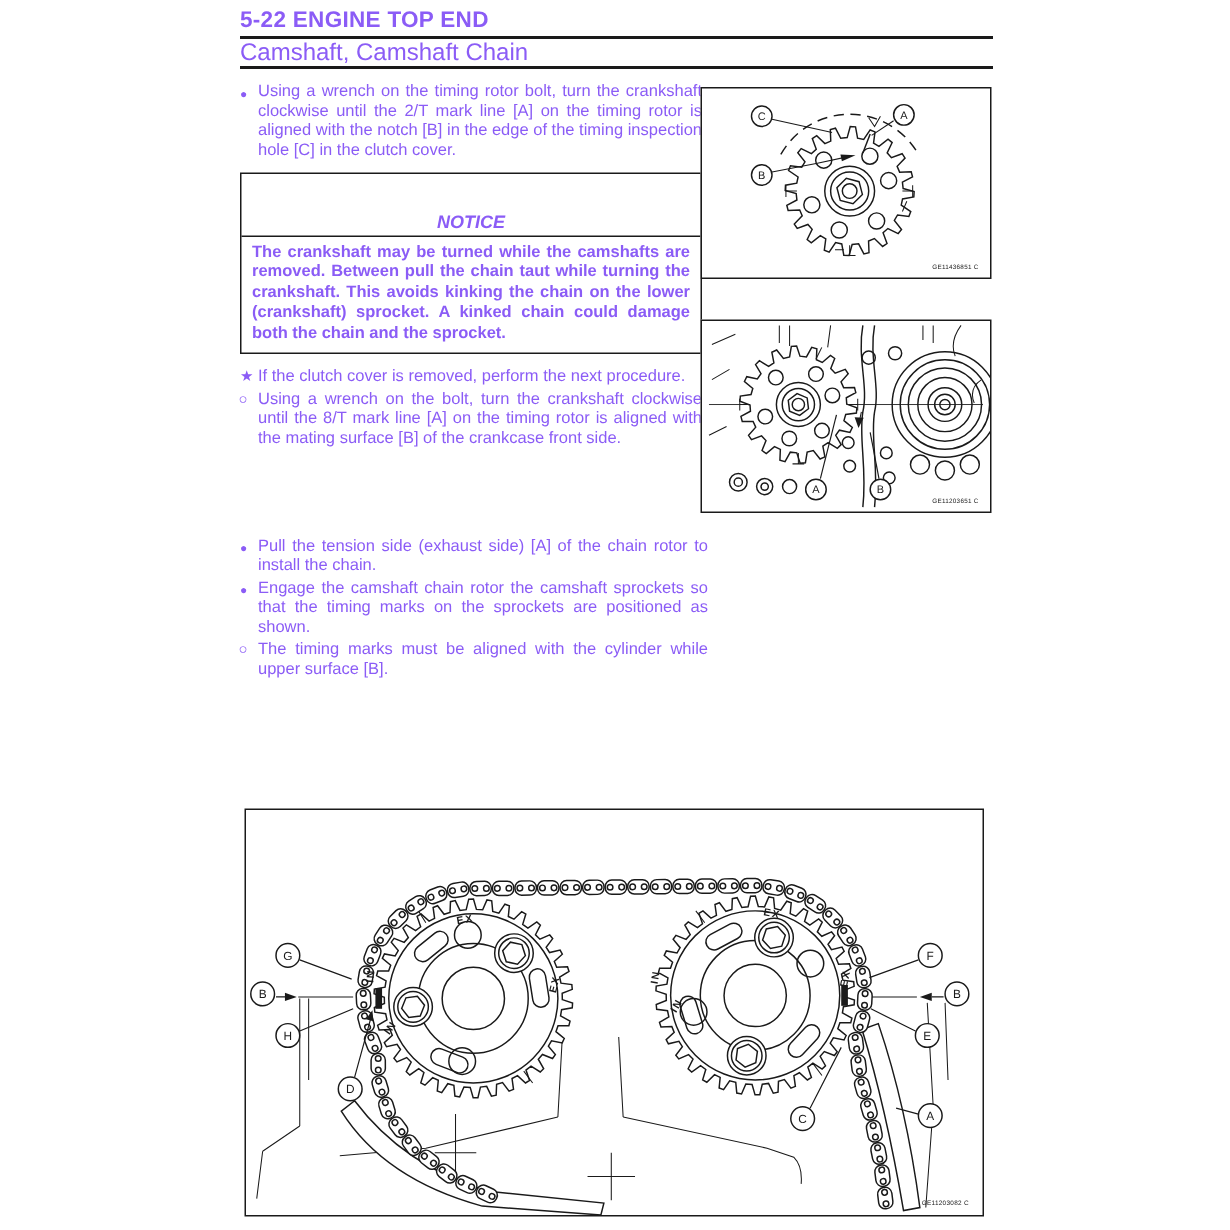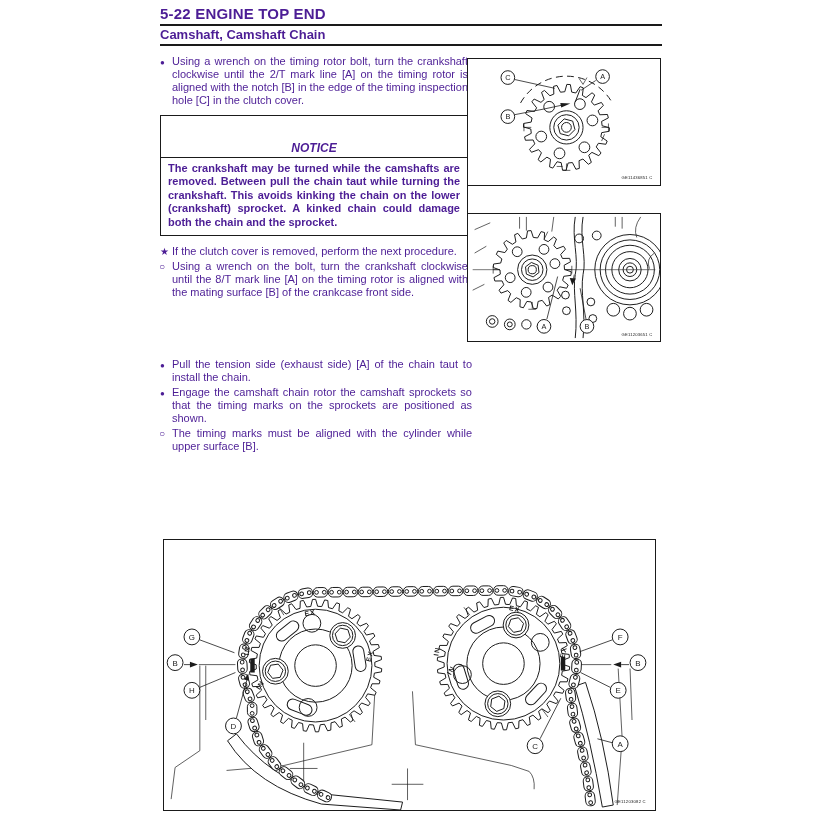--- a/index.html
+++ b/index.html
@@ -1,20 +1,20 @@
 <!DOCTYPE html>
 <html><head>
 <meta charset="utf-8">
 <style>
   html,body{margin:0;padding:0;background:#fff;}
   .page{position:relative;width:820px;height:820px;background:#fff;overflow:hidden;
-        font-family:"Liberation Sans",sans-serif;color:#4c1d95;}
+        font-family:"Liberation Sans",sans-serif;color:#8b5cf6;}
   .h1{position:absolute;left:160px;top:5px;font-size:15px;font-weight:700;letter-spacing:.2px;}
   .rule-a{position:absolute;left:160px;top:24px;width:502px;height:2px;background:#1a1a1a;}
-  .h2{position:absolute;left:160px;top:27px;font-size:13px;font-weight:700;}
+  .h2{position:absolute;left:160px;top:27px;font-size:16px;font-weight:400;}
   .rule-b{position:absolute;left:160px;top:44px;width:502px;height:2px;background:#1a1a1a;}
   .col{position:absolute;left:160px;top:53px;width:308px;font-size:11px;line-height:13px;}
   .lower{position:absolute;left:160px;top:356px;width:312px;font-size:11px;line-height:13px;}
   .li{position:relative;padding-left:12px;margin:2px 0 1px;text-align:justify;}
   .mk{position:absolute;left:0;top:0;}
   .mk-dot{font-size:8px;top:1px;}
   .mk-star{font-size:10px;top:0;}
   .mk-circ{font-size:10px;left:-1px;top:0;}
   .notice{border:1.6px solid #1a1a1a;margin:8px 0 9px;}
   .notice-title{text-align:center;font-weight:700;font-style:italic;font-size:12px;padding:1px 0 2px;
@@ -58,21 +58,21 @@
     <div class="li">
       <span class="mk mk-star">★</span><span>If the clutch cover is removed, perform the next procedure.</span>
     </div>
     <div class="li">
       <span class="mk mk-circ">○</span><span>Using a wrench on the bolt, turn the crankshaft clockwise until the 8/T mark line [A] on the timing rotor is aligned with the mating surface [B] of the crankcase front side.</span>
     </div>
   </div>
 
   <div class="lower">
     <div class="li">
-      <span class="mk mk-dot">●</span><span>Pull the tension side (exhaust side) [A] of the chain taut to install the chain.</span>
+      <span class="mk mk-dot">●</span><span>Pull the tension side (exhaust side) [A] of the chain rotor to install the chain.</span>
     </div>
     <div class="li">
       <span class="mk mk-dot">●</span><span>Engage the camshaft chain rotor the camshaft sprockets so that the timing marks on the sprockets are positioned as shown.</span>
     </div>
     <div class="li">
       <span class="mk mk-circ">○</span><span>The timing marks must be aligned with the cylinder while upper surface [B].</span>
     </div>
   </div>
 
   <div id="fig1" class="figbox">

